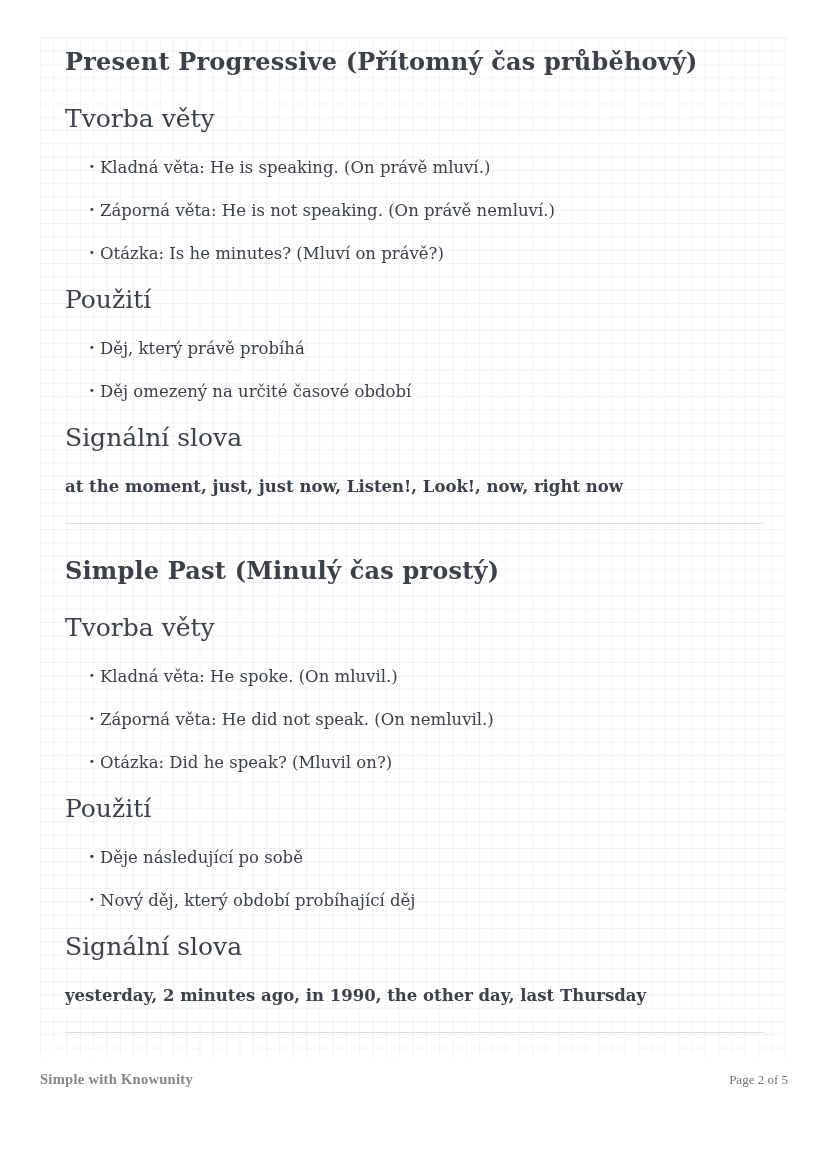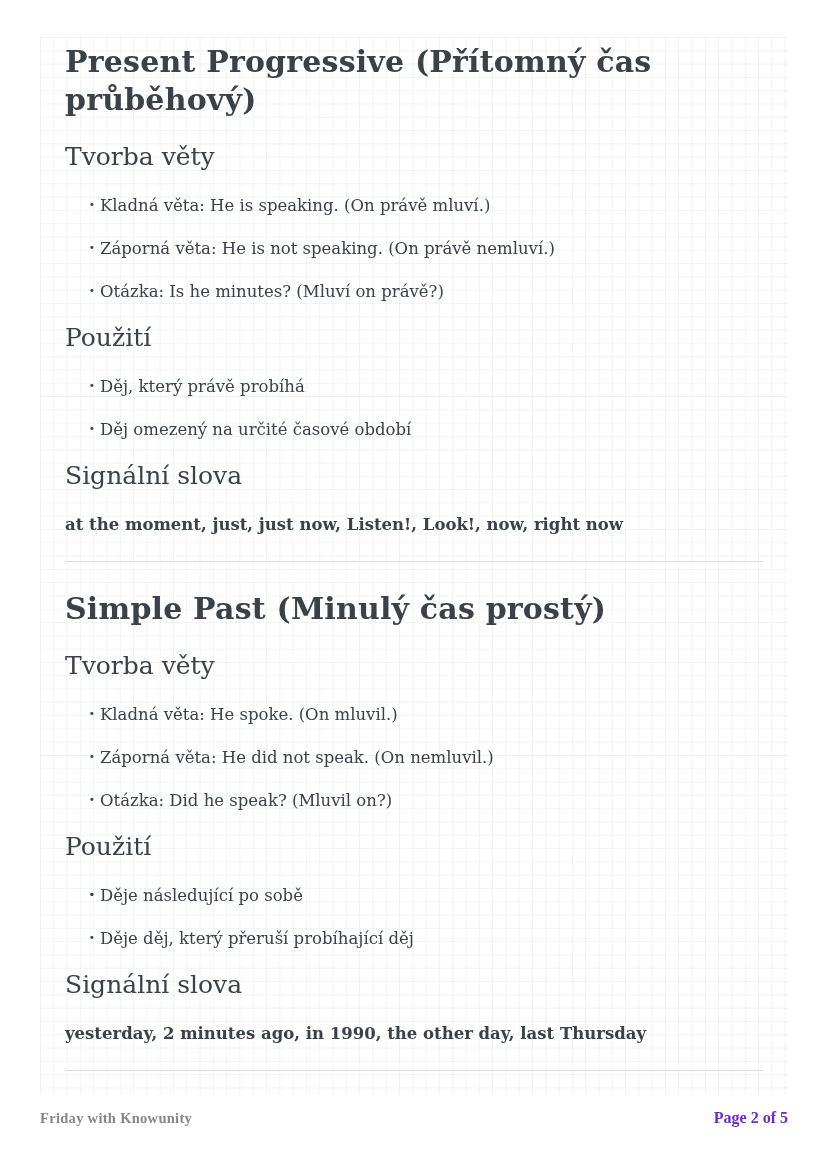--- a/index.html
+++ b/index.html
@@ -15,21 +15,21 @@
   .card {
     margin: 37px 40px 0 40px;
     padding: 2px 25px 24px 25px;
     background-color: #ffffff;
     background-image:
       linear-gradient(to right, rgba(205,210,218,0.28) 1px, transparent 1px),
       linear-gradient(to bottom, rgba(205,210,218,0.28) 1px, transparent 1px);
     background-size: 13.3px 13.3px;
   }
   h1 {
-    font-size: 30px;
+    font-size: 24px;
     line-height: 38px;
     font-weight: bold;
     color: #3b4149;
     letter-spacing: 0.2px;
     max-width: 680px;
     margin: 0 0 24px 0;
   }
   h1.first { padding-top: 4px; }
   h1.later { margin-top: 28px; }
   h2 {
@@ -71,23 +71,22 @@
     align-items: baseline;
     font-family: "Liberation Serif", serif;
   }
   .footer-brand {
     font-size: 14.5px;
     font-weight: bold;
     color: #85868b;
     letter-spacing: 0.3px;
   }
   .footer-page {
-    font-size: 16px;
-    color: #6d28d9;
-    font-weight: bold;
+    font-size: 13px;
+    color: #737373;
   }
 </style>
 </head>
 <body>
 
 <div class="card">
 
   <section>
     <h1 class="first">Present Progressive (Přítomný čas průběhový)</h1>
 
@@ -117,26 +116,26 @@
     <div>
       <p class="bullet"><span class="marker">·</span><span>Kladná věta: He spoke. (On mluvil.)</span></p>
       <p class="bullet"><span class="marker">·</span><span>Záporná věta: He did not speak. (On nemluvil.)</span></p>
       <p class="bullet"><span class="marker">·</span><span>Otázka: Did he speak? (Mluvil on?)</span></p>
     </div>
 
     <h2 class="after-list">Použití</h2>
     <div>
       <p class="bullet"><span class="marker">·</span></p>
       <p class="bullet"><span class="marker">·</span><span>Děje následující po sobě</span></p>
-      <p class="bullet"><span class="marker">·</span><span>Děje děj, který přeruší probíhající děj</span></p>
+      <p class="bullet"><span class="marker">·</span><span>Nový děj, který období probíhající děj</span></p>
     </div>
 
     <h2 class="after-list">Signální slova</h2>
     <p class="signal-text">yesterday, 2 minutes ago, in 1990, the other day, last Thursday</p>
   </section>
 
   <hr class="section-divider">
 </div>
 
 <div class="page-footer">
-  <span class="footer-brand">Friday with Knowunity</span>
+  <span class="footer-brand">Simple with Knowunity</span>
   <span class="footer-page">Page 2 of 5</span>
 </div>
 
 </body></html>

